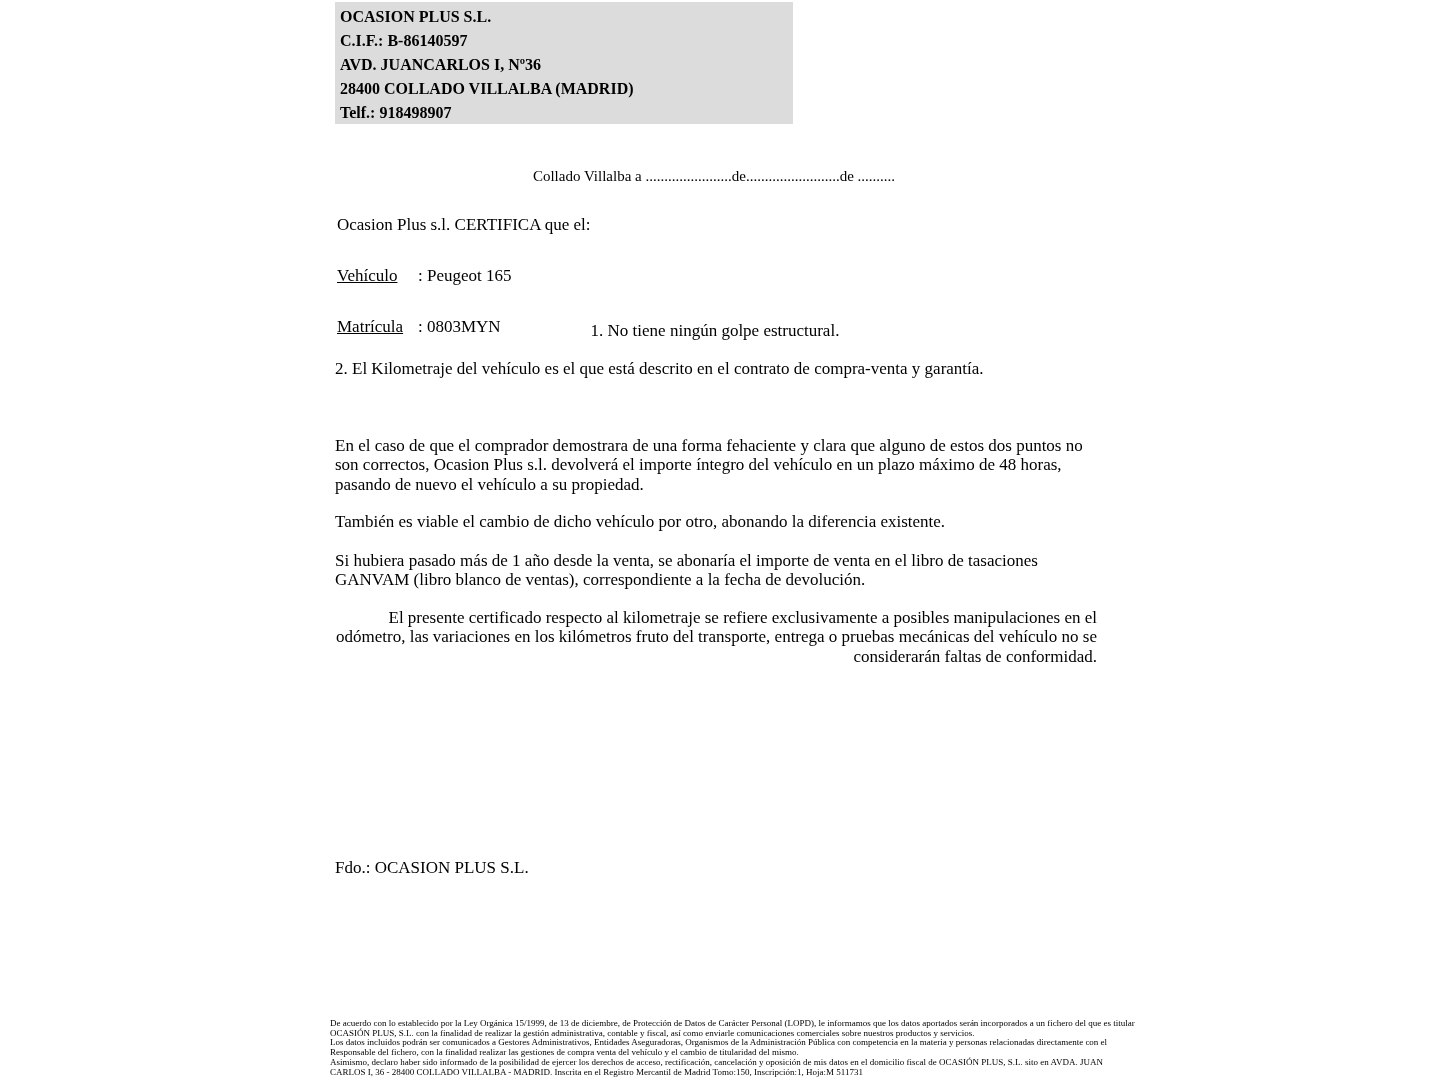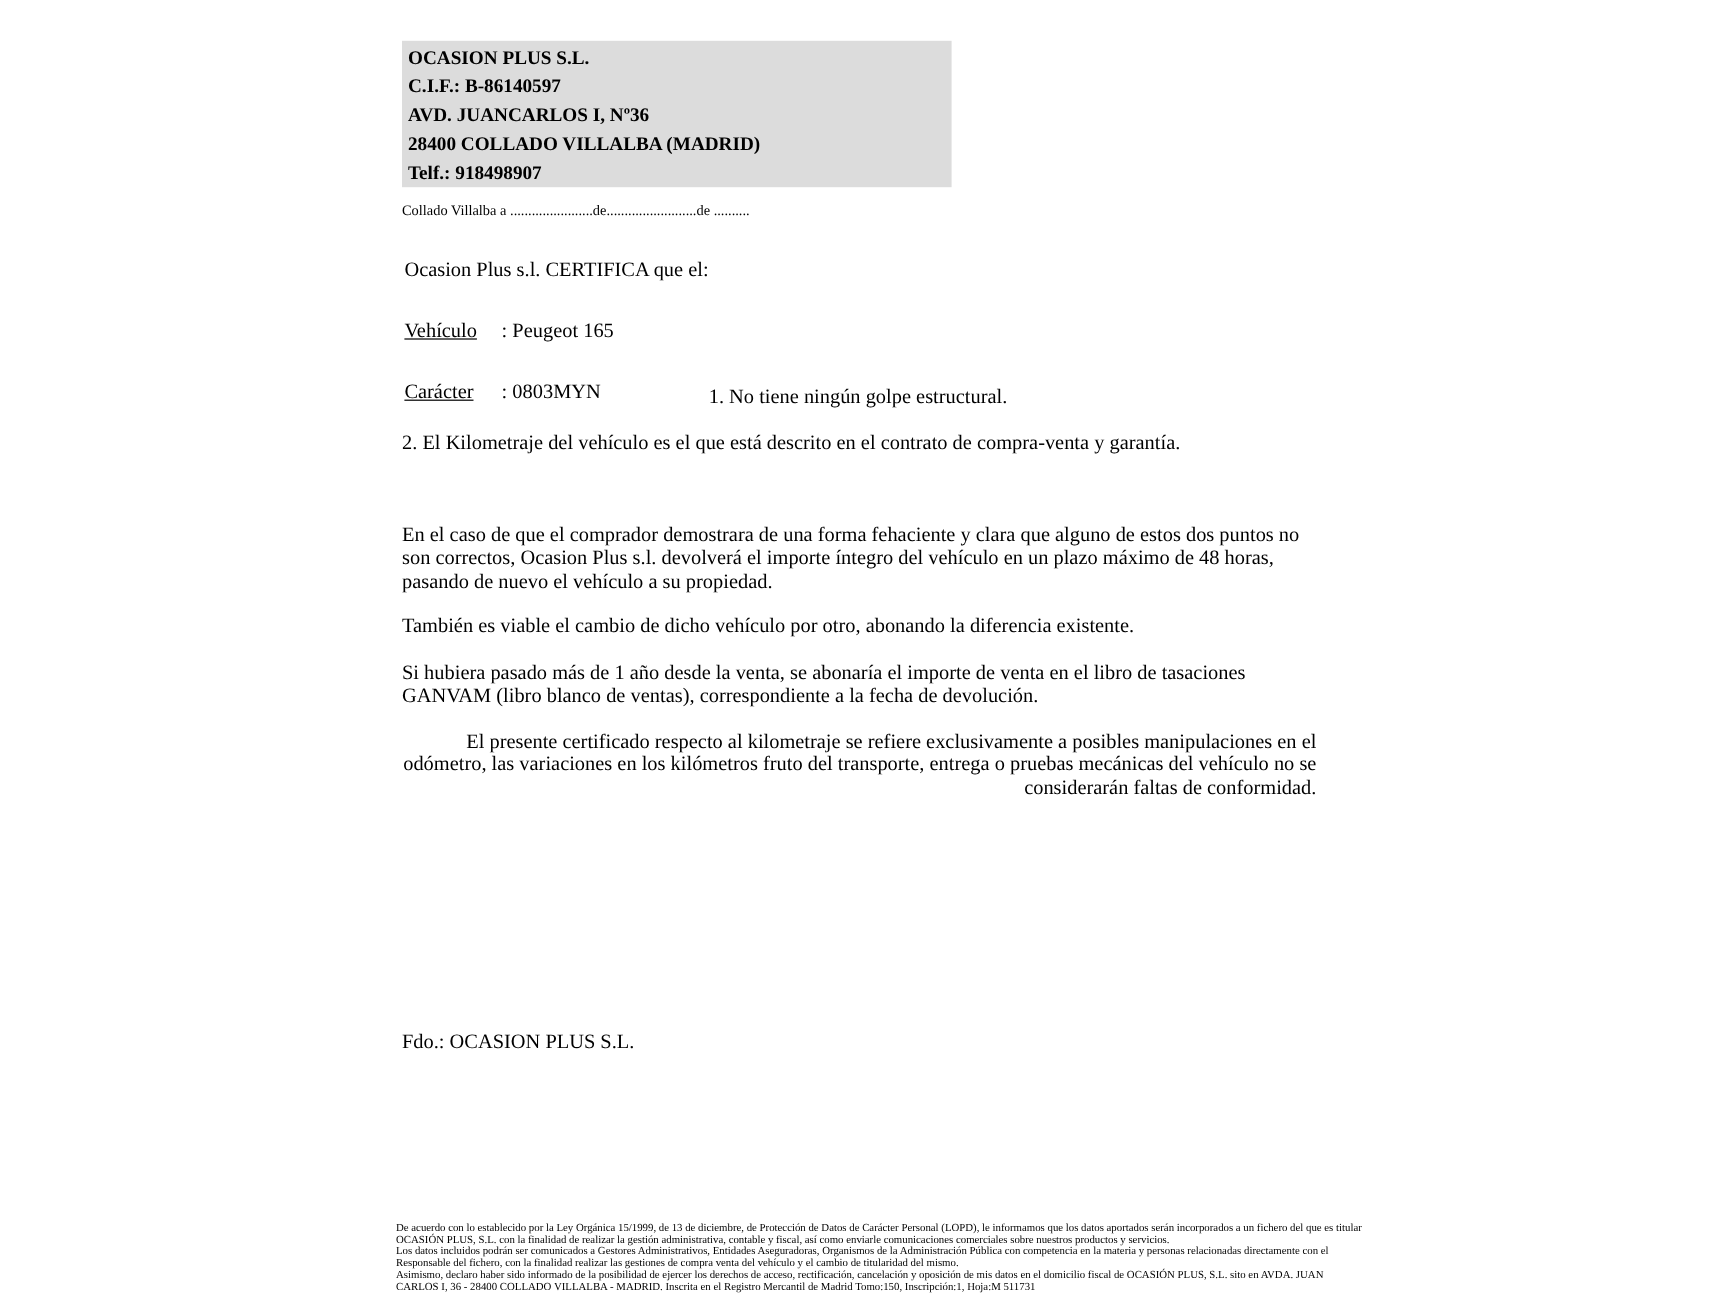--- a/index.html
+++ b/index.html
@@ -20,37 +20,36 @@
   
   .header-box {
     position: absolute;
     left: 335px;
     top: 2px;
     width: 458px;
     height: 122px;
     background: #dcdcdc;
     box-sizing: border-box;
     padding: 3px 0 0 5px;
-    margin-top: 32px;
   }
   .header-box .hline {
     font-weight: bold;
     font-size: 16px;
     line-height: 24px;
     white-space: nowrap;
   }
 
   
   .date-line {
     position: absolute;
     left: 335px;
     top: 168px;
     width: 758px;
-    font-size: 12px;
-    text-align: left;
+    font-size: 15px;
+    text-align: center;
     white-space: nowrap;
   }
 
   
   .certify {
     position: absolute;
     left: 337px;
     top: 213px;
     width: 760px;
     font-size: 17px;
@@ -121,21 +120,21 @@
   </div>
 
   <div class="date-line">Collado Villalba a .......................de.........................de ..........</div>
 
   <div class="certify">
     <div>Ocasion Plus s.l. CERTIFICA que el:</div>
     <div class="kv-row">
       <span class="kv-label">Vehículo</span><span>: Peugeot 165</span>
     </div>
     <div class="kv-row">
-      <span class="kv-label">Carácter</span><span>: 0803MYN</span>
+      <span class="kv-label">Matrícula</span><span>: 0803MYN</span>
     </div>
   </div>
 
   <div class="point point-1">1. No tiene ningún golpe estructural.</div>
   <div class="point point-2">2. El Kilometraje del vehículo es el que está descrito en el contrato de compra-venta y garantía.</div>
 
   <div class="para para-1">En el caso de que el comprador demostrara de una forma fehaciente y clara que alguno de estos dos puntos no son correctos, Ocasion Plus s.l. devolverá el importe íntegro del vehículo en un plazo máximo de 48 horas, pasando de nuevo el vehículo a su propiedad.</div>
   <div class="para para-2">También es viable el cambio de dicho vehículo por otro, abonando la diferencia existente.</div>
   <div class="para para-3">Si hubiera pasado más de 1 año desde la venta, se abonaría el importe de venta en el libro de tasaciones GANVAM (libro blanco de ventas), correspondiente a la fecha de devolución.</div>
   <div class="para para-4">El presente certificado respecto al kilometraje se refiere exclusivamente a posibles manipulaciones en el odómetro, las variaciones en los kilómetros fruto del transporte, entrega o pruebas mecánicas del vehículo no se considerarán faltas de conformidad.</div>

